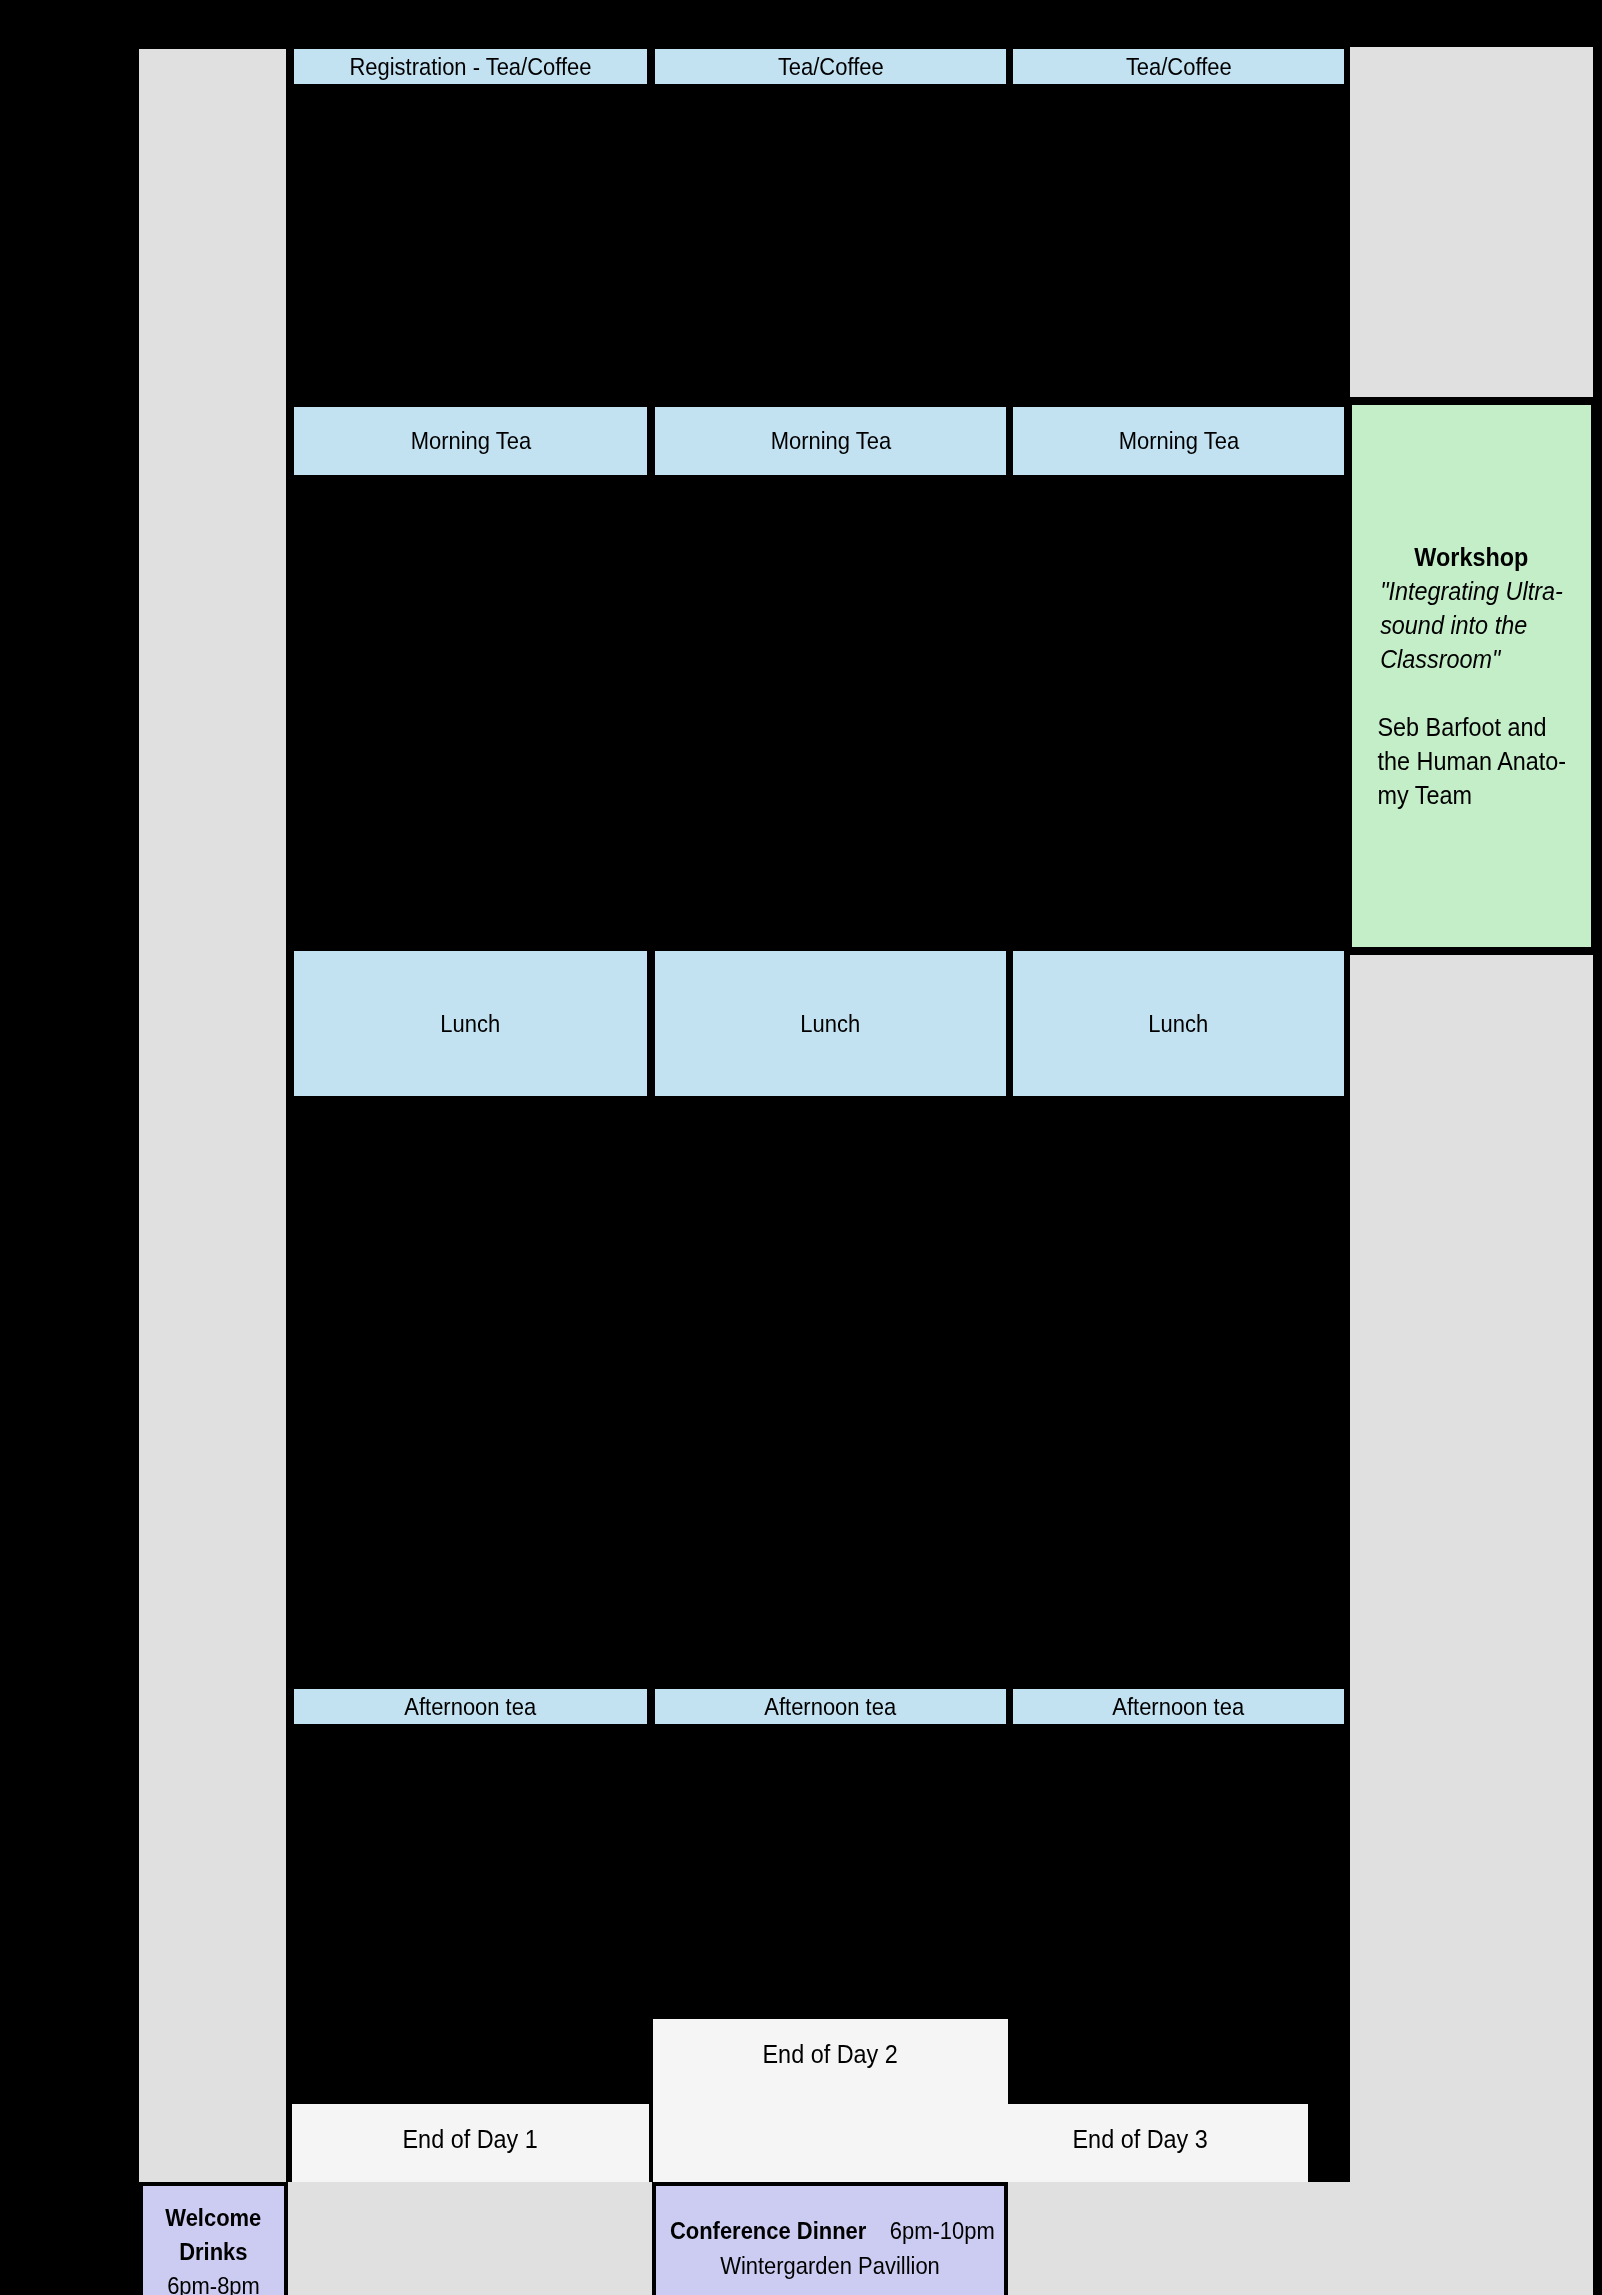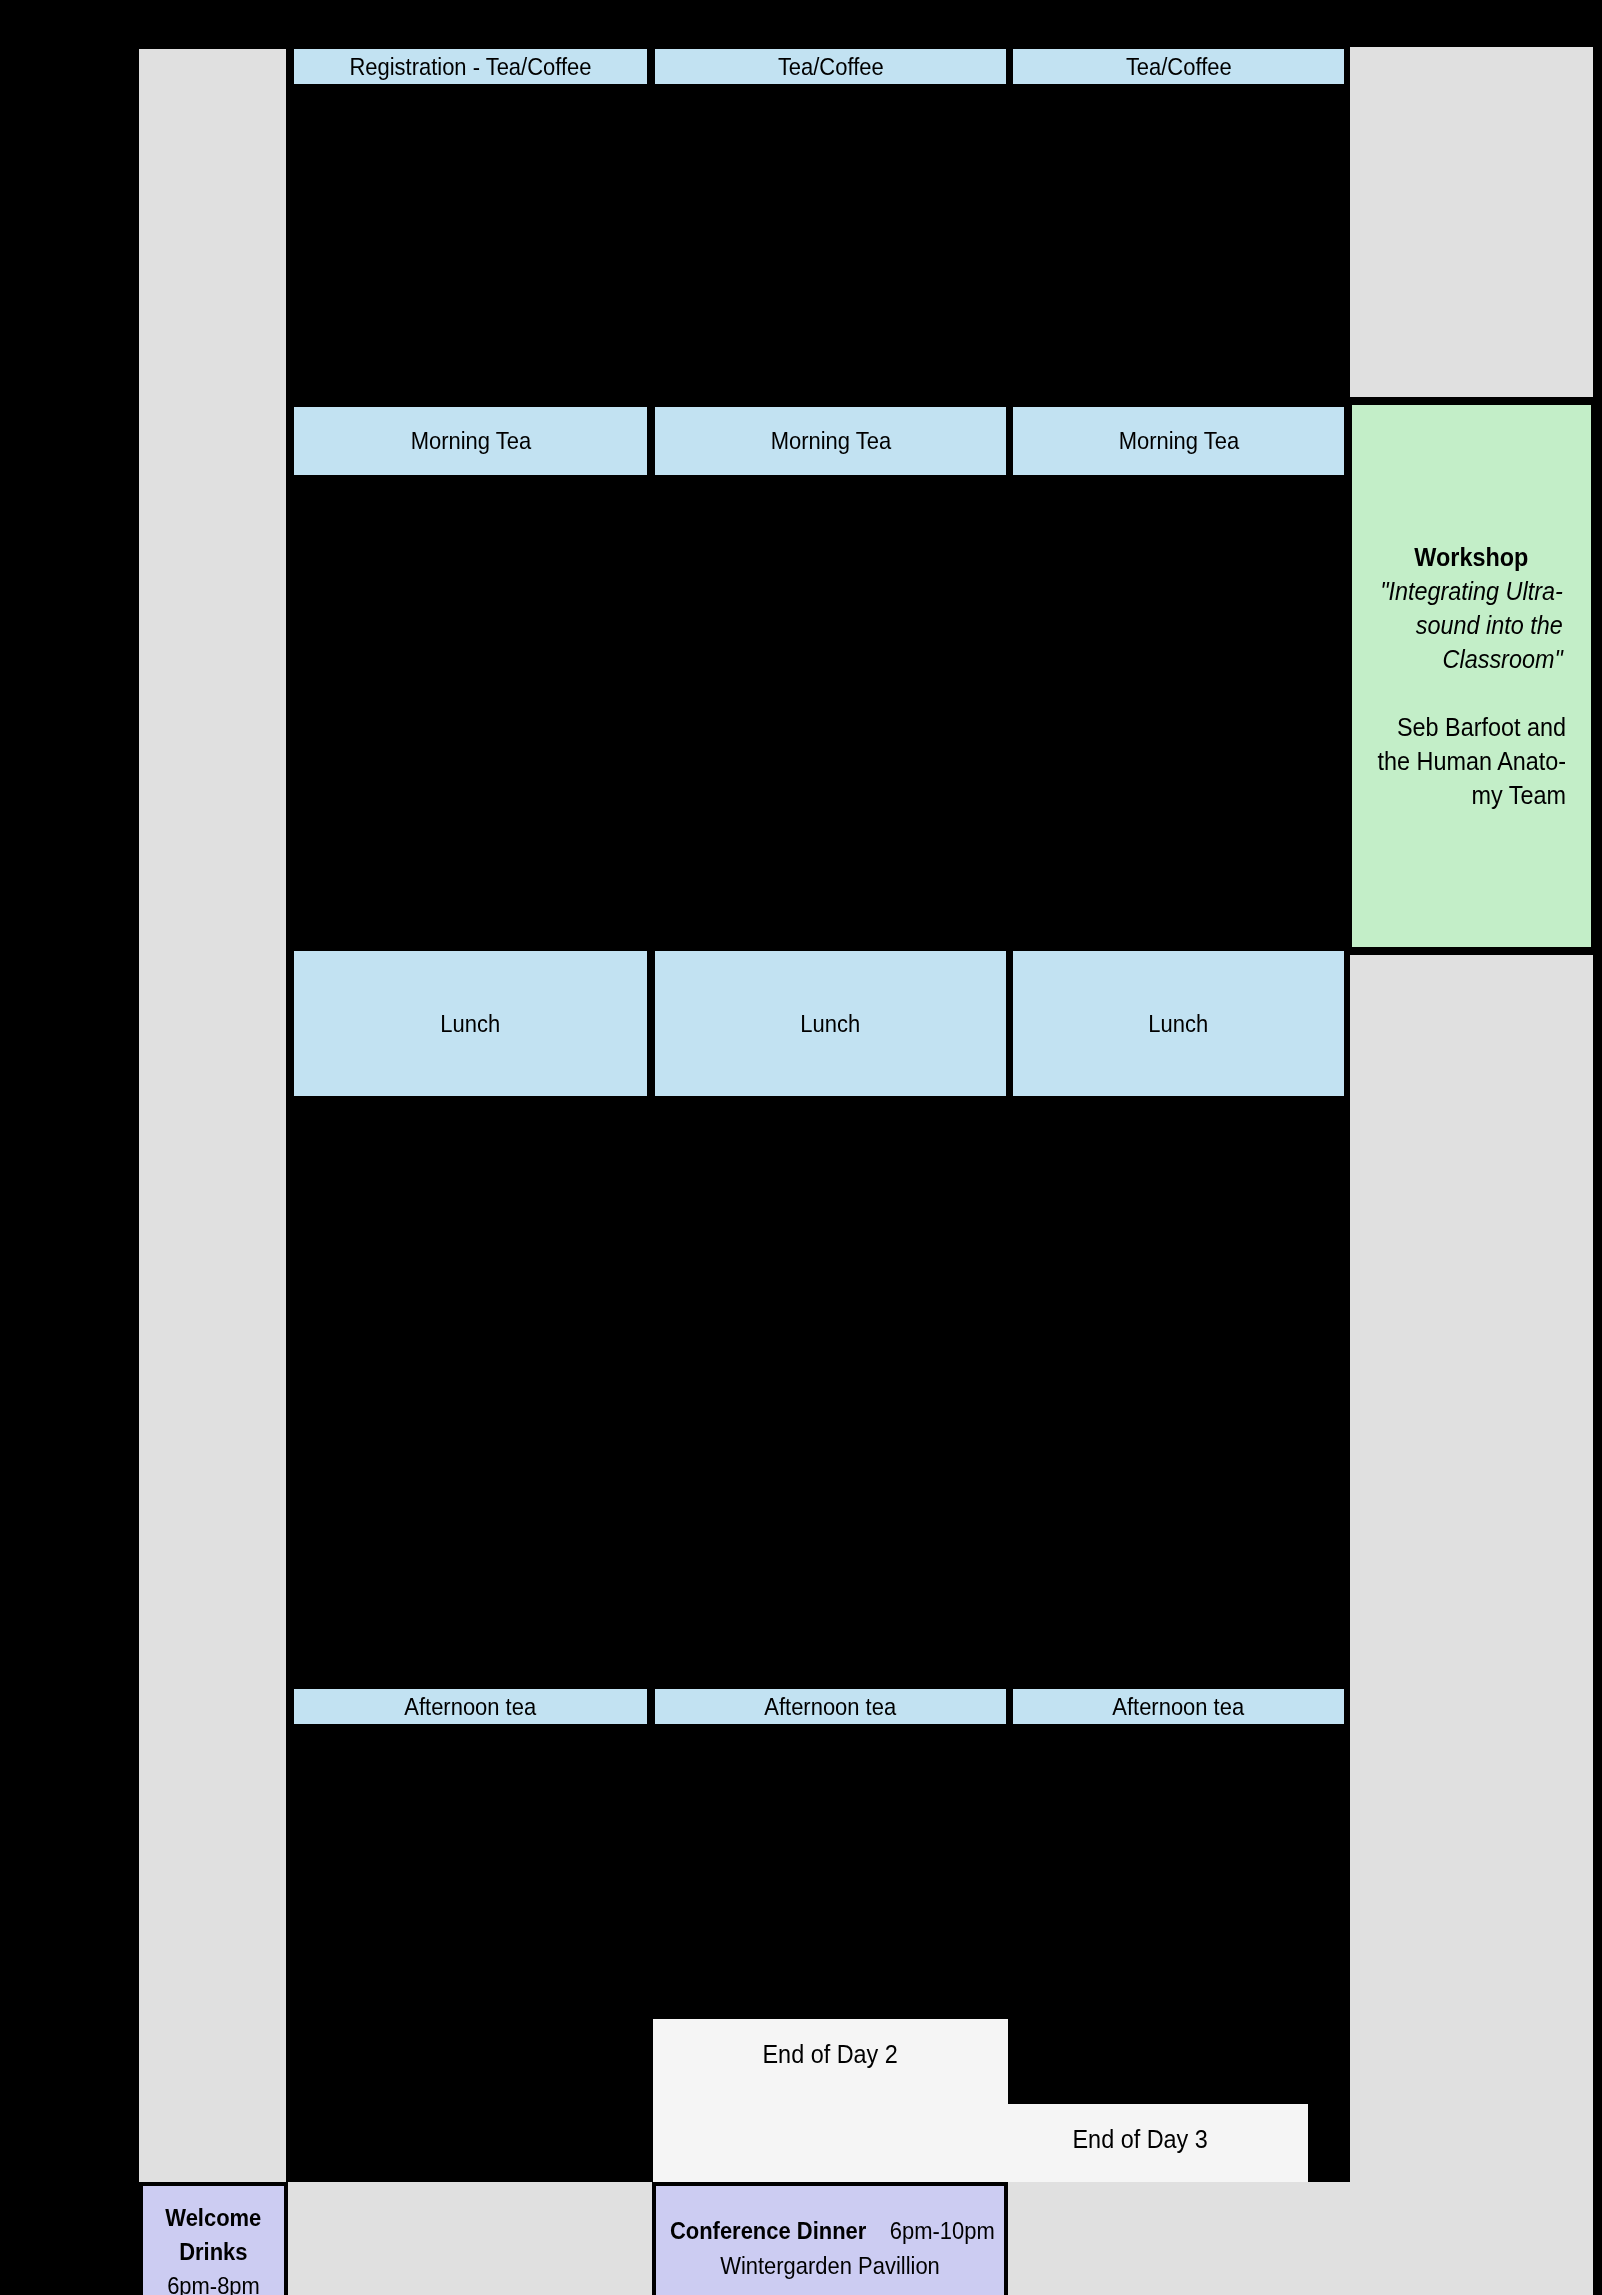--- a/index.html
+++ b/index.html
@@ -17,21 +17,21 @@
     background:var(--session-blue,#c2e2f2);
     border:2px solid #000;
     display:flex;align-items:center;justify-content:center;
     text-align:center;
   }
   .blue .label{font-size:24.4px;}
   .green{
     background:var(--workshop-green,#c3eec8);
     border:2.7px solid #000;
     display:flex;flex-direction:column;align-items:center;justify-content:center;
-    text-align:right;
+    text-align:left;
     font-size:26px;line-height:34px;
     padding:0 12.2px;
   }
   .white{
     background:var(--end-of-day-white,#f5f5f5);
     text-align:center;
     font-size:26px;
     padding-top:20px;
   }
   .purple{
@@ -104,20 +104,23 @@
   <div class="box blue" style="left:653px;top:1687px;width:355px;height:39px">
     <span class="label narrow">Afternoon tea</span>
   </div>
   <div class="box blue" style="left:1011px;top:1687px;width:335px;height:39px">
     <span class="label narrow">Afternoon tea</span>
   </div>
 
   <div class="box white" style="left:653px;top:2019px;width:355px;height:163px">
     <span class="narrow">End of Day 2</span>
   </div>
+  <div class="box white" style="left:292px;top:2104px;width:357px;height:78px">
+    <span class="narrow">End of Day 1</span>
+  </div>
   <div class="box white" style="left:973px;top:2104px;width:335px;height:78px">
     <span class="narrow">End of Day 3</span>
   </div>
 
   <div class="box purple welcome-pad" style="left:139px;top:2182px;width:149px;height:136px">
     <div class="bold preline narrow">Welcome
 Drinks</div>
     <div class="narrow">6pm-8pm</div>
   </div>
   <div class="box purple dinner-pad" style="left:652px;top:2182px;width:356px;height:149px">

